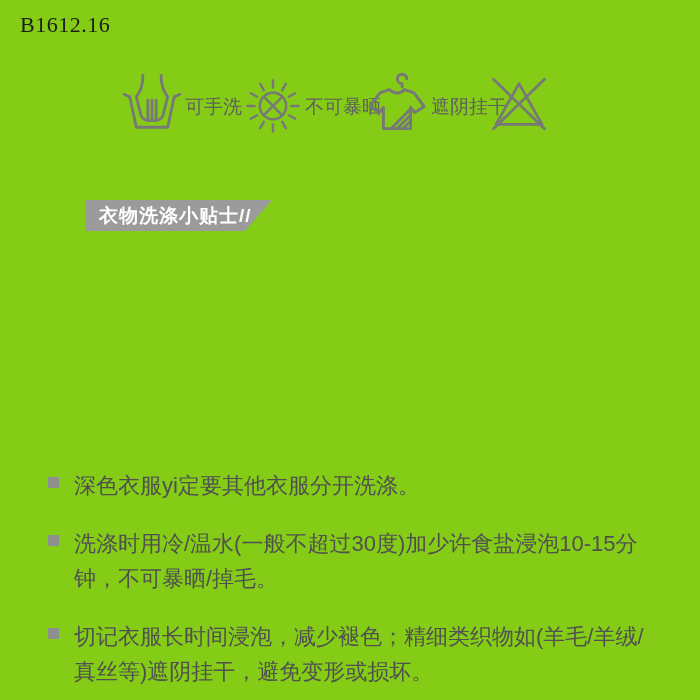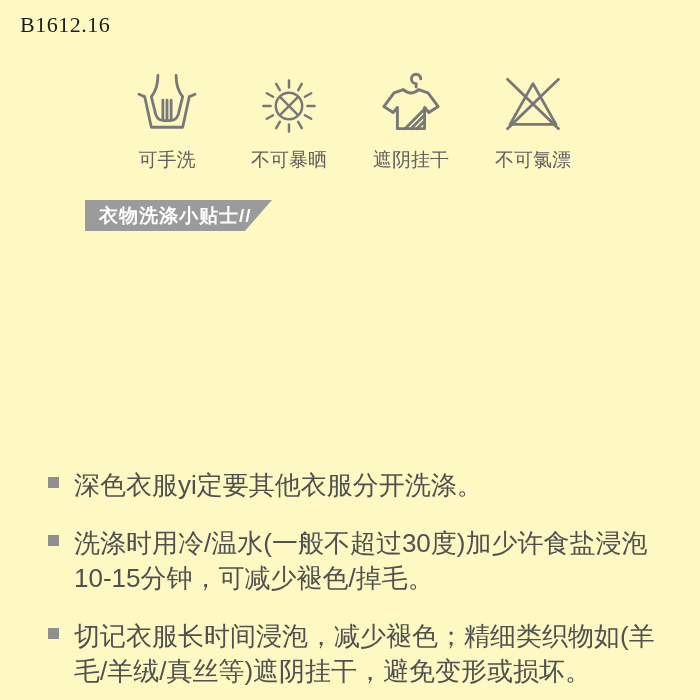--- a/index.html
+++ b/index.html
@@ -3,35 +3,35 @@
 <meta charset="utf-8">
 <style>
   * { margin: 0; padding: 0; box-sizing: border-box; }
   html, body { background: #ffffff; }
   body {
     width: 700px; height: 700px;
     font-family: "Liberation Sans", sans-serif;
     overflow: hidden;
     position: relative;
   }
-  .page { width: 700px; height: 700px; background: #fef9c3; }
+  .page { width: 700px; height: 700px; background: #84cc16; }
 
   
   .sku {
     position: absolute; top: 12px; left: 20px;
     font-family: "Liberation Serif", serif;
     font-size: 22px; color: #1c1c1c; letter-spacing: 0.5px;
   }
 
   
   .icons-row {
     position: absolute; top: 66px; left: 0; width: 700px;
     display: flex; justify-content: center; gap: 26px;
   }
-  .icon-cell { width: 96px; display: flex; flex-direction: column; align-items: center; }
+  .icon-cell { width: 96px; display: flex; align-items: center; }
   .icon-box { height: 72px; display: flex; align-items: flex-end; justify-content: center; }
   .icon-box svg { display: block; }
   .icon-label { margin-top: 9px; font-size: 19px; color: #606060; white-space: nowrap; }
 
   
   .banner {
     position: absolute; top: 200px; left: 49px;
     width: 187px; height: 31px;
     background: #9b9b9b;
     clip-path: polygon(0 0, 100% 0, 85.5% 100%, 0 100%);
@@ -52,21 +52,21 @@
   .tips {
     position: absolute; top: 468px; left: 48px; width: 615px;
     list-style: none;
   }
   .tip-item { display: flex; align-items: flex-start; margin-bottom: 23px; }
   .tip-bullet {
     flex: 0 0 auto;
     width: 11px; height: 11px; background: #8f8f8f;
     margin-top: 9px; margin-right: 15px;
   }
-  .tip-text { font-size: 26px; line-height: 35px; color: #505050; }
+  .tip-text { font-size: 22px; line-height: 35px; color: #505050; }
 </style>
 </head>
 <body>
 
 <div class="page">
 
   <div class="sku">B1612.16</div>
 
   <div class="icons-row">
 
@@ -123,36 +123,35 @@
 
     <div class="icon-cell">
       <div class="icon-box">
         <svg width="68" height="68" viewBox="0 0 80 80">
           <g fill="none" stroke="#787878" stroke-width="3.3" stroke-linecap="round" stroke-linejoin="round">
             <path d="M40 16 L13 64 L67 64 Z"></path>
             <path d="M10 11 L70 69 M70 11 L10 69"></path>
           </g>
         </svg>
       </div>
-      <div class="icon-label">不可氯漂</div>
     </div>
 
   </div>
 
   <div class="banner">衣物洗涤小贴士//</div>
 
 
   <ul class="tips">
     <li class="tip-item">
       <span class="tip-bullet"></span>
       <span class="tip-text">深色衣服yi定要其他衣服分开洗涤。</span>
     </li>
     <li class="tip-item">
       <span class="tip-bullet"></span>
-      <span class="tip-text">洗涤时用冷/温水(一般不超过30度)加少许食盐浸泡10-15分钟，可减少褪色/掉毛。</span>
+      <span class="tip-text">洗涤时用冷/温水(一般不超过30度)加少许食盐浸泡10-15分钟，不可暴晒/掉毛。</span>
     </li>
     <li class="tip-item">
       <span class="tip-bullet"></span>
       <span class="tip-text">切记衣服长时间浸泡，减少褪色；精细类织物如(羊毛/羊绒/真丝等)遮阴挂干，避免变形或损坏。</span>
     </li>
   </ul>
 
 </div>
 
 </body></html>

